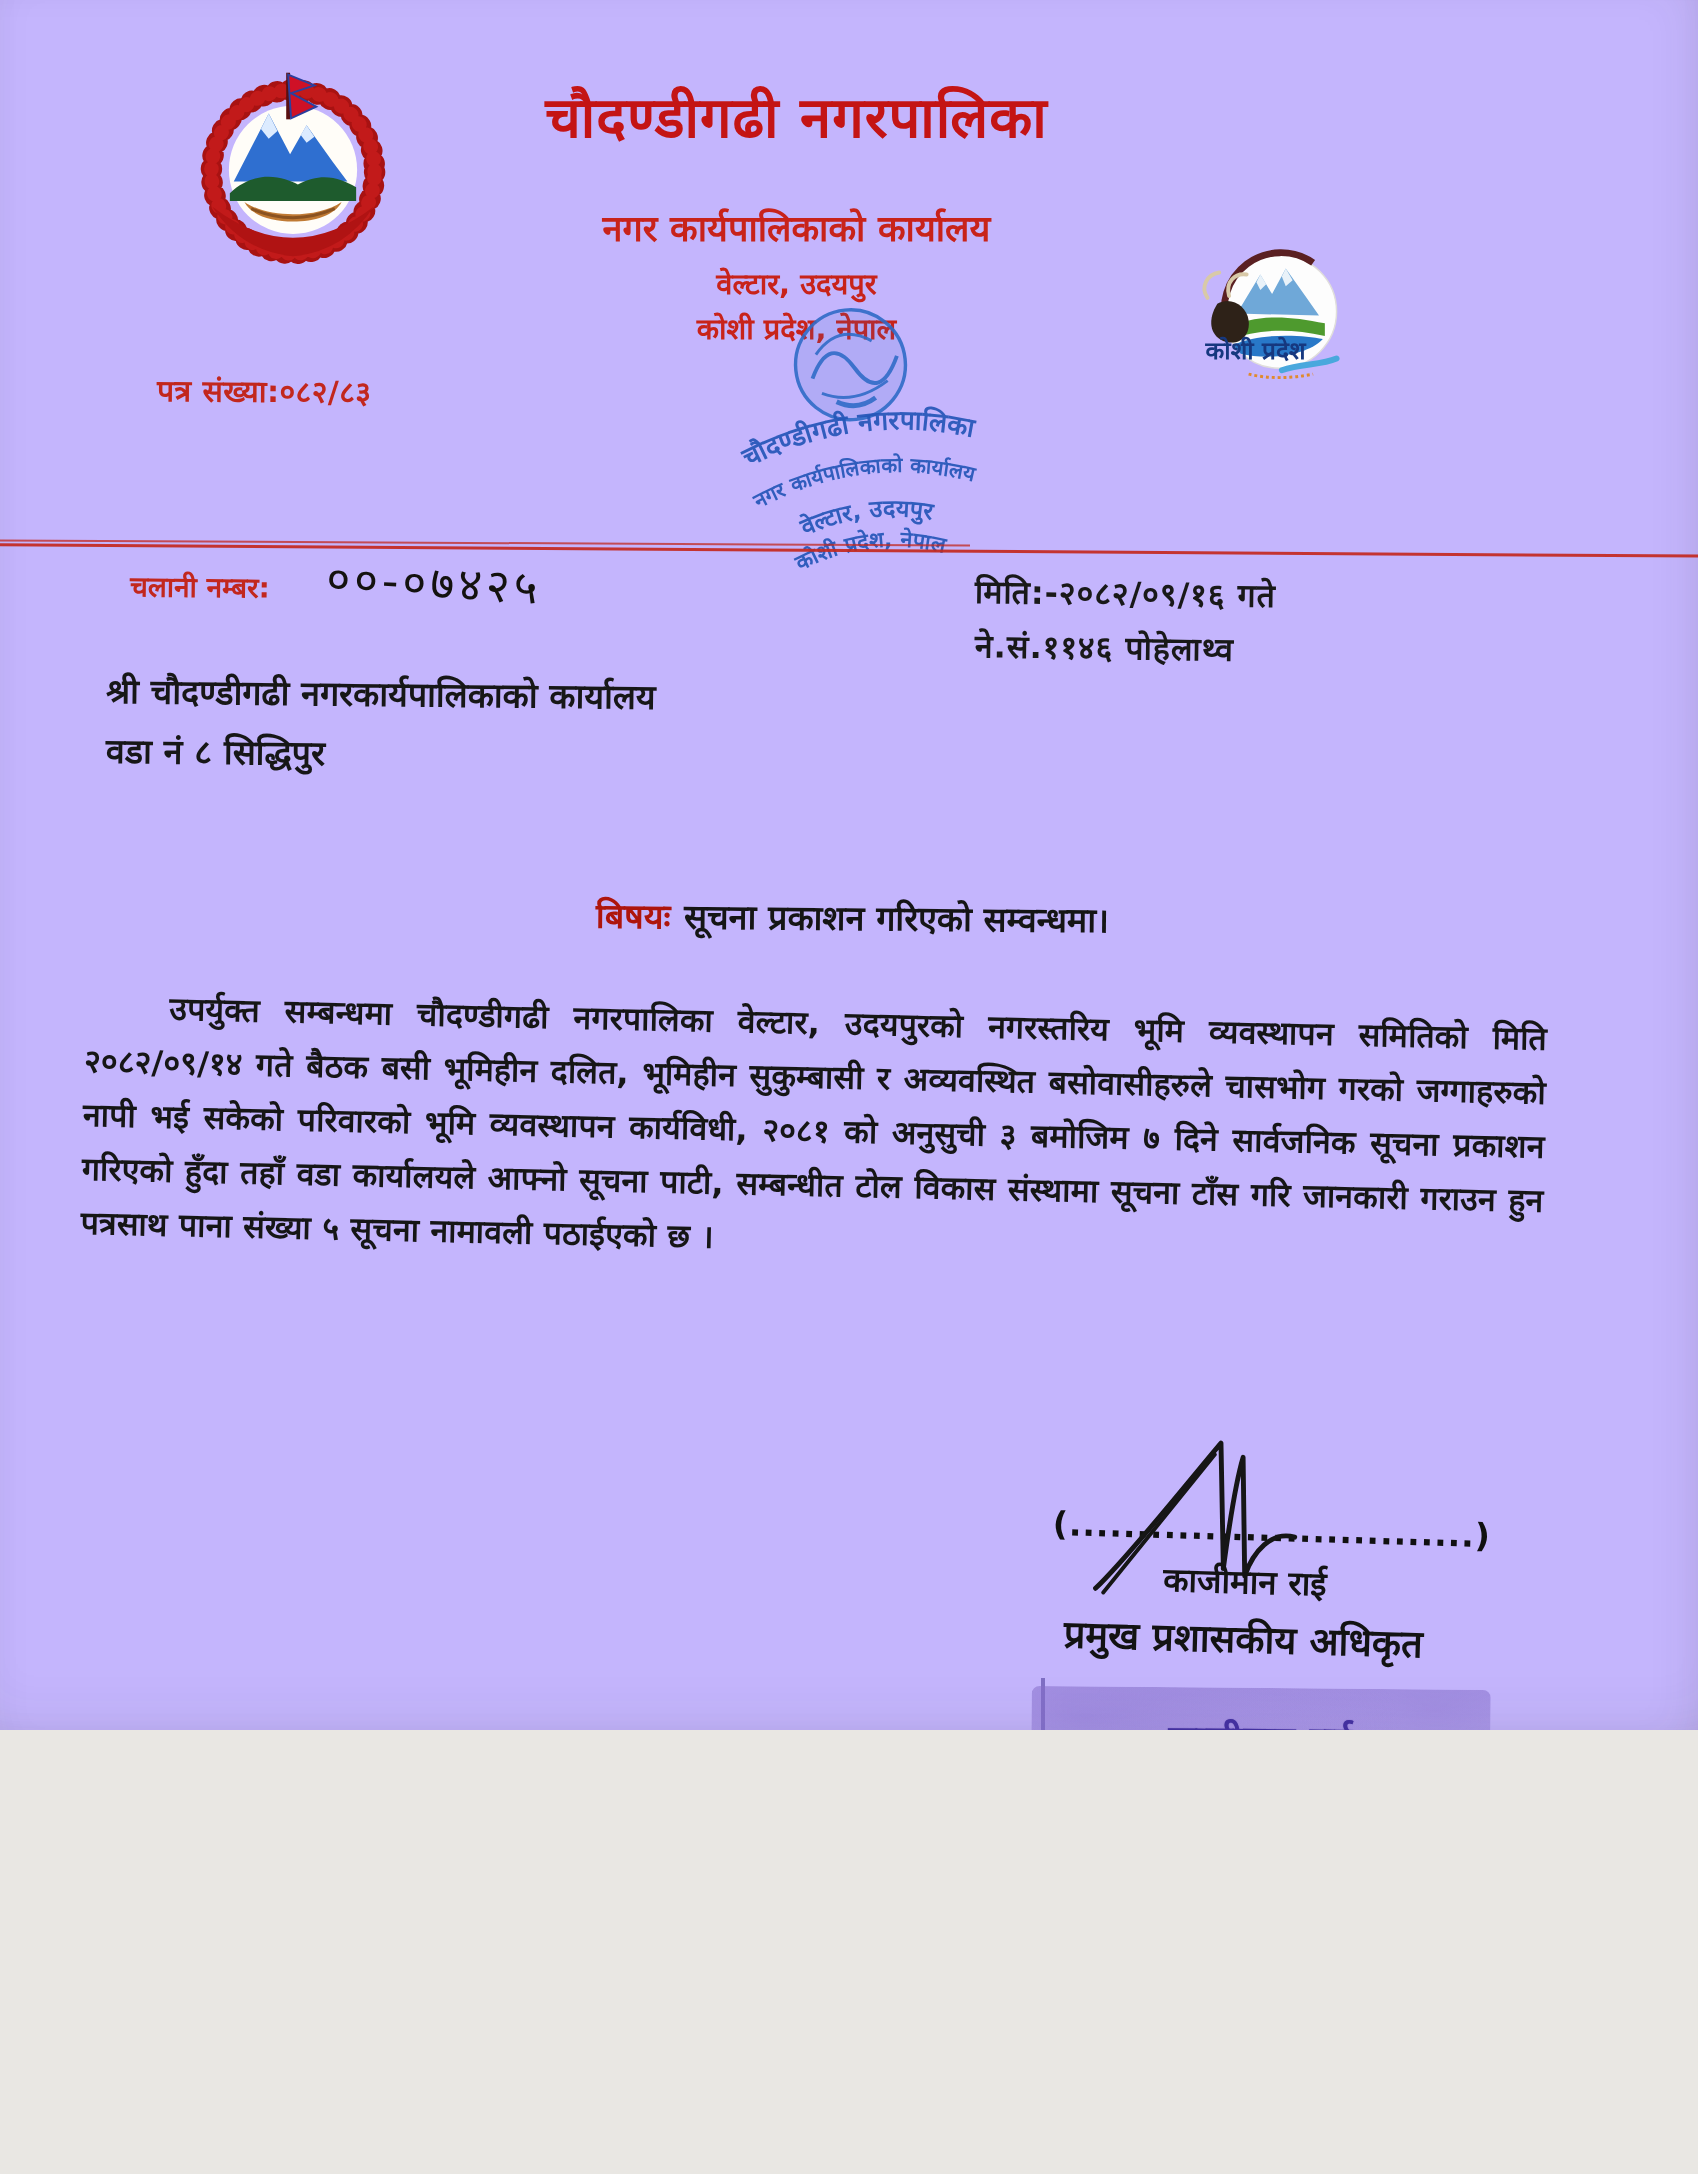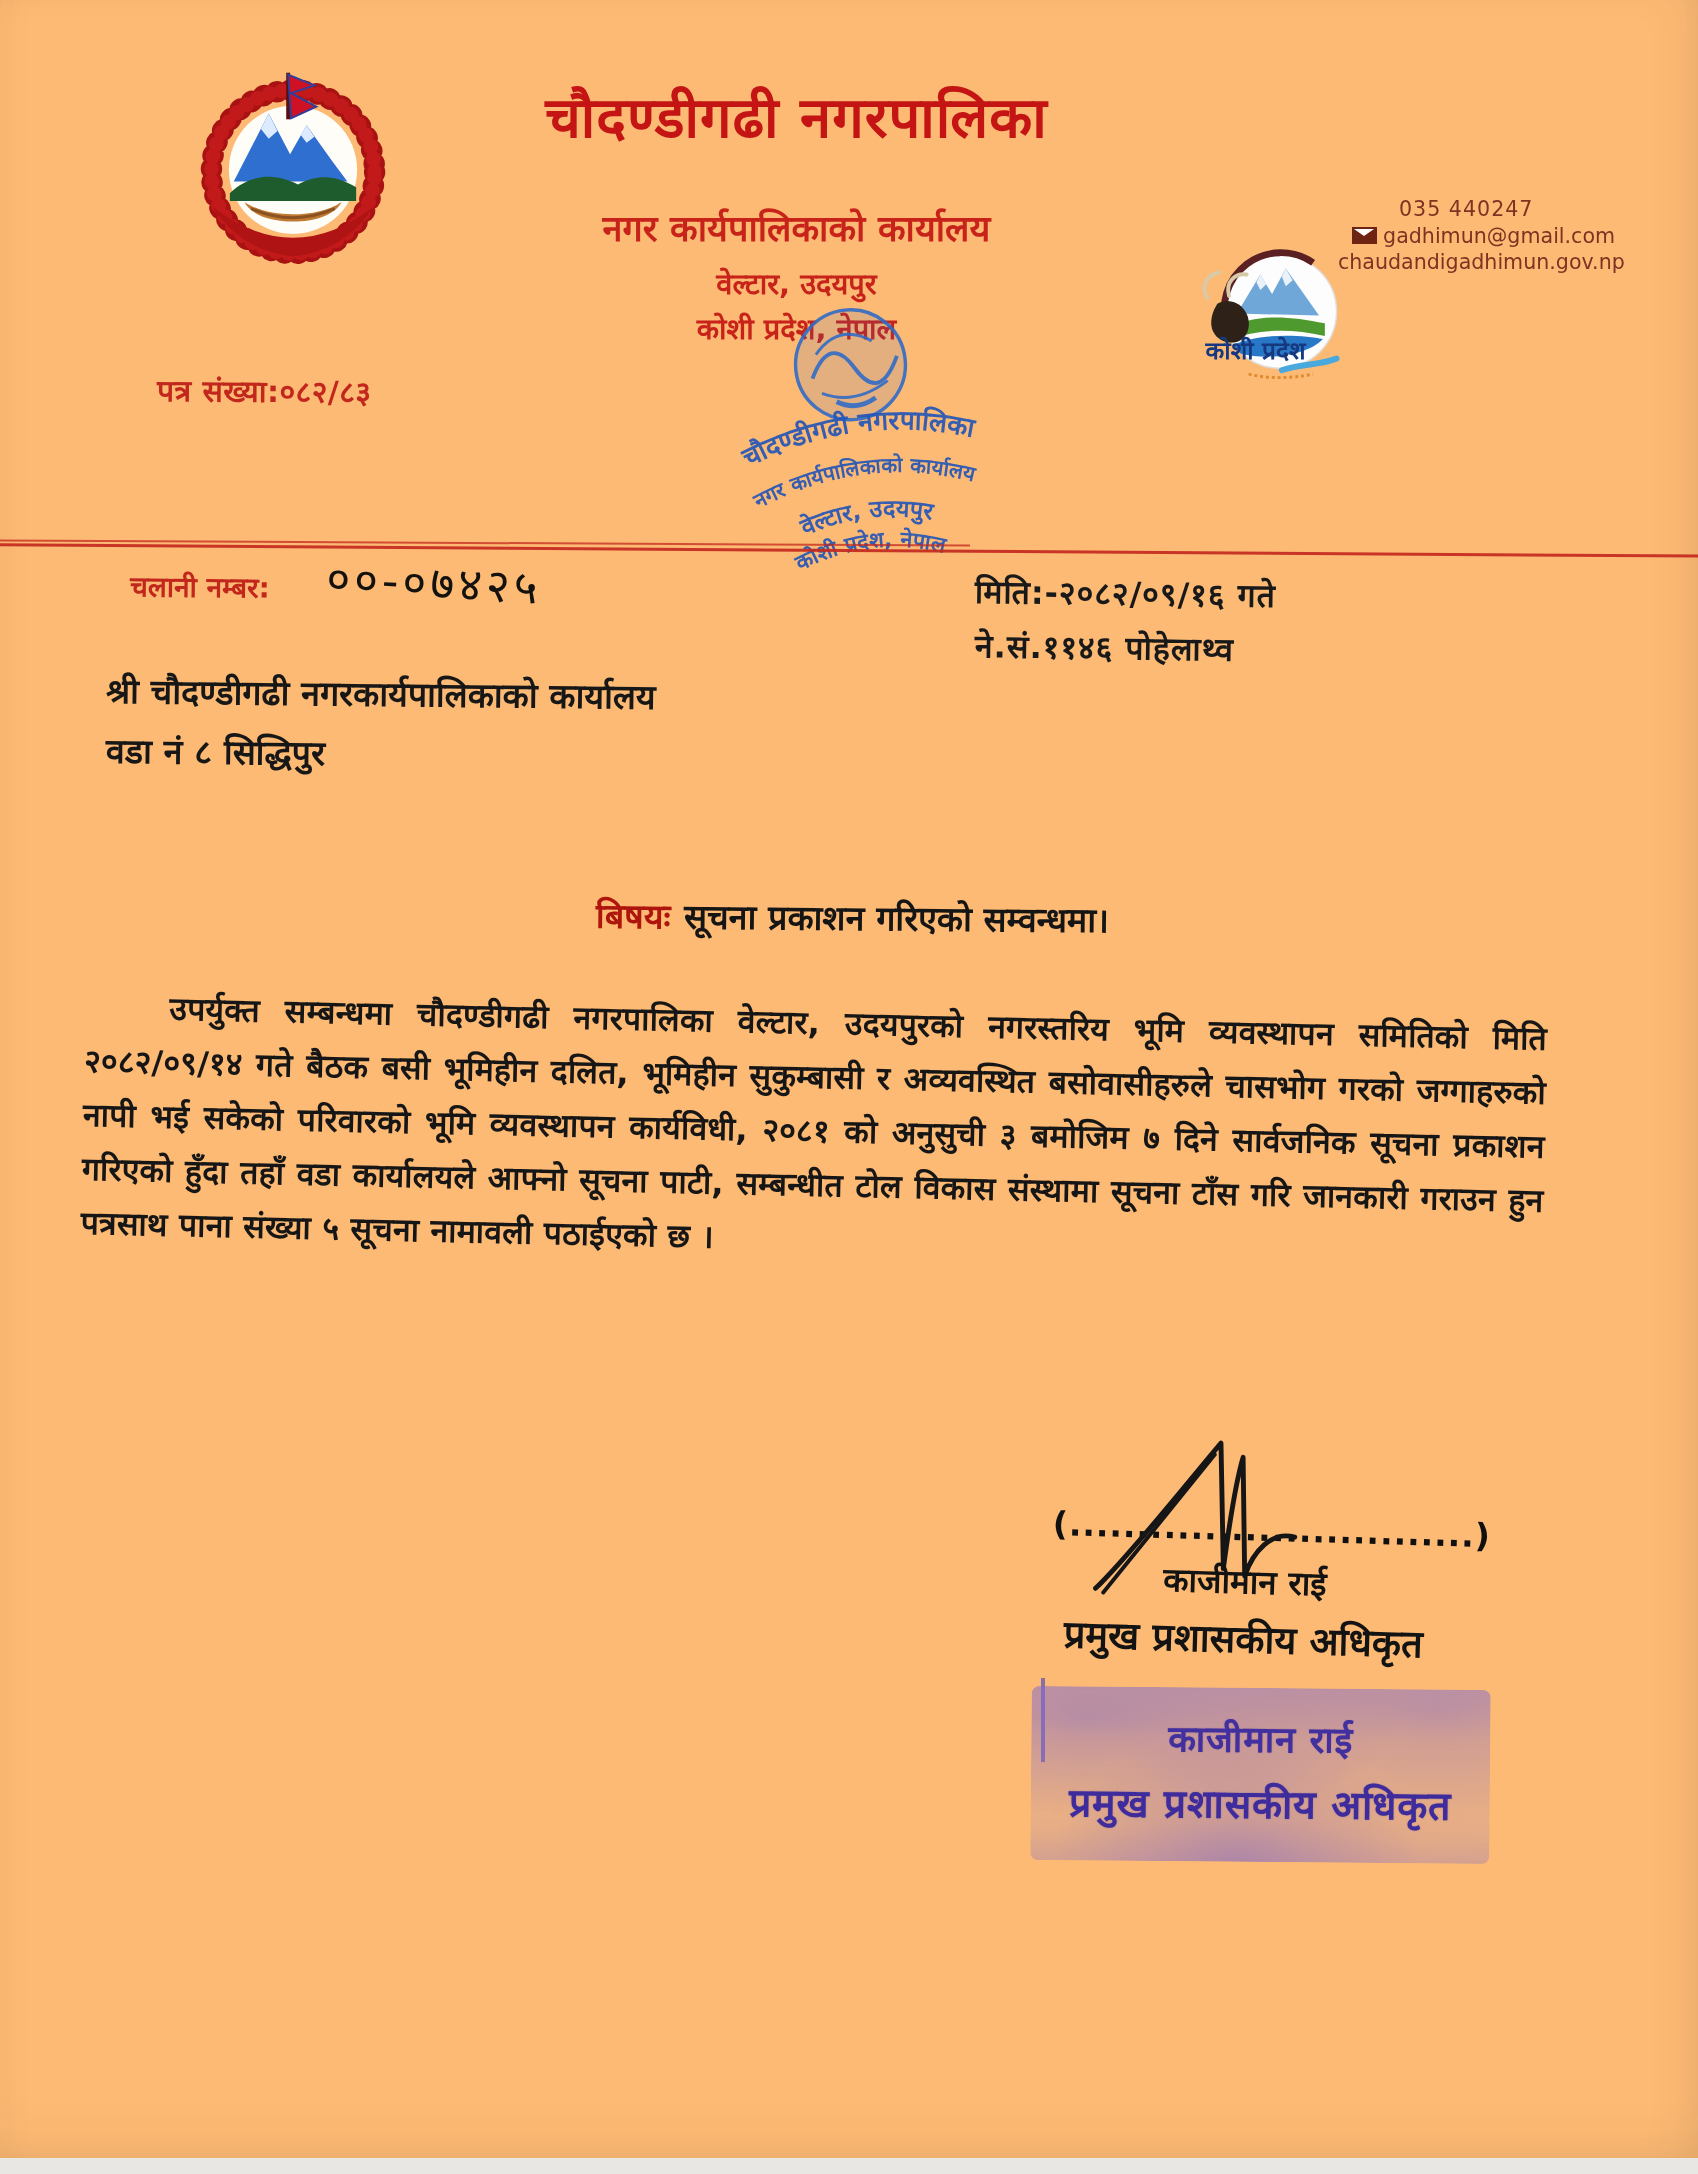--- a/index.html
+++ b/index.html
@@ -1,21 +1,21 @@
 <!DOCTYPE html>
 <html><head>
 <meta charset="utf-8">
 <title>Scanned Letter</title>
 <style>
   html,body{margin:0;padding:0;background:#e9e7e3;}
   .page{
     position:relative;
-    width:1699px;height:2158px;
+    width:1699px;height:1730px;
     margin:0 auto;
-    background:#fdba74;
+    background:#c4b5fd;
     overflow:hidden;
     font-family:"DejaVu Sans","Liberation Sans",sans-serif;
     box-shadow:inset -29px 0 59px -39px rgba(60,55,50,.18),
                inset 0 -39px 69px -49px rgba(60,55,50,.14),
                inset 24.5px 0 59px -49px rgba(60,55,50,.10);
   }
   .abs{position:absolute;}
   
   .title{
     left:421px;top:86px;width:751px;text-align:center;
@@ -126,28 +126,20 @@
     <path d="M62,150 C90,162 120,162 148,150" stroke="#8a5220" stroke-width="3" fill="none"></path>
     <line x1="100" y1="10" x2="100" y2="58" stroke="#5a0f0f" stroke-width="4"></line>
     <path d="M100,12 L127,23 L103,31 L129,45 L103,57 Z" fill="#cf1126" stroke="#2b3f9e" stroke-width="2"></path>
   </svg>
 
   <div class="abs title">चौदण्डीगढी नगरपालिका</div>
   <div class="abs office">नगर कार्यपालिकाको कार्यालय</div>
   <div class="abs place1">वेल्टार, उदयपुर</div>
   <div class="abs place2">कोशी प्रदेश, नेपाल</div>
 
-  <div class="abs contact">
-    <div class="phone">035 440247</div>
-    <div class="mailrow">
-      <span class="envelope"></span>
-      <span>gadhimun@gmail.com</span>
-    </div>
-    <div>chaudandigadhimun.gov.np</div>
-  </div>
 
   <svg class="abs" style="left:1188px;top:237px" width="174" height="159" viewBox="0 0 178 162">
     <circle cx="94" cy="76" r="58" fill="#fdfdfd" stroke="#e0dedb" stroke-width="1.5"></circle>
     <path d="M40,92 A58,58 0 0 1 128,26" stroke="#5a2022" stroke-width="7" fill="none"></path>
     <path d="M50,78 L74,38 L86,58 L100,32 L120,60 L134,80 Z" fill="#6fa8d8"></path>
     <polygon points="70,46 74,38 80,48 74,54" fill="#ffffff" opacity=".85"></polygon>
     <polygon points="96,40 100,32 107,44 100,50" fill="#ffffff" opacity=".85"></polygon>
     <path d="M42,94 C66,78 102,80 140,88 L140,101 C102,92 70,95 44,104 Z" fill="#4e9a2e"></path>
     <path d="M46,110 C76,97 118,100 138,104 C122,121 82,126 54,119 Z" fill="#2878c8"></path>
     <path d="M96,136 C116,129 136,131 152,124" stroke="#49a8dd" stroke-width="6" fill="none" stroke-linecap="round"></path>

